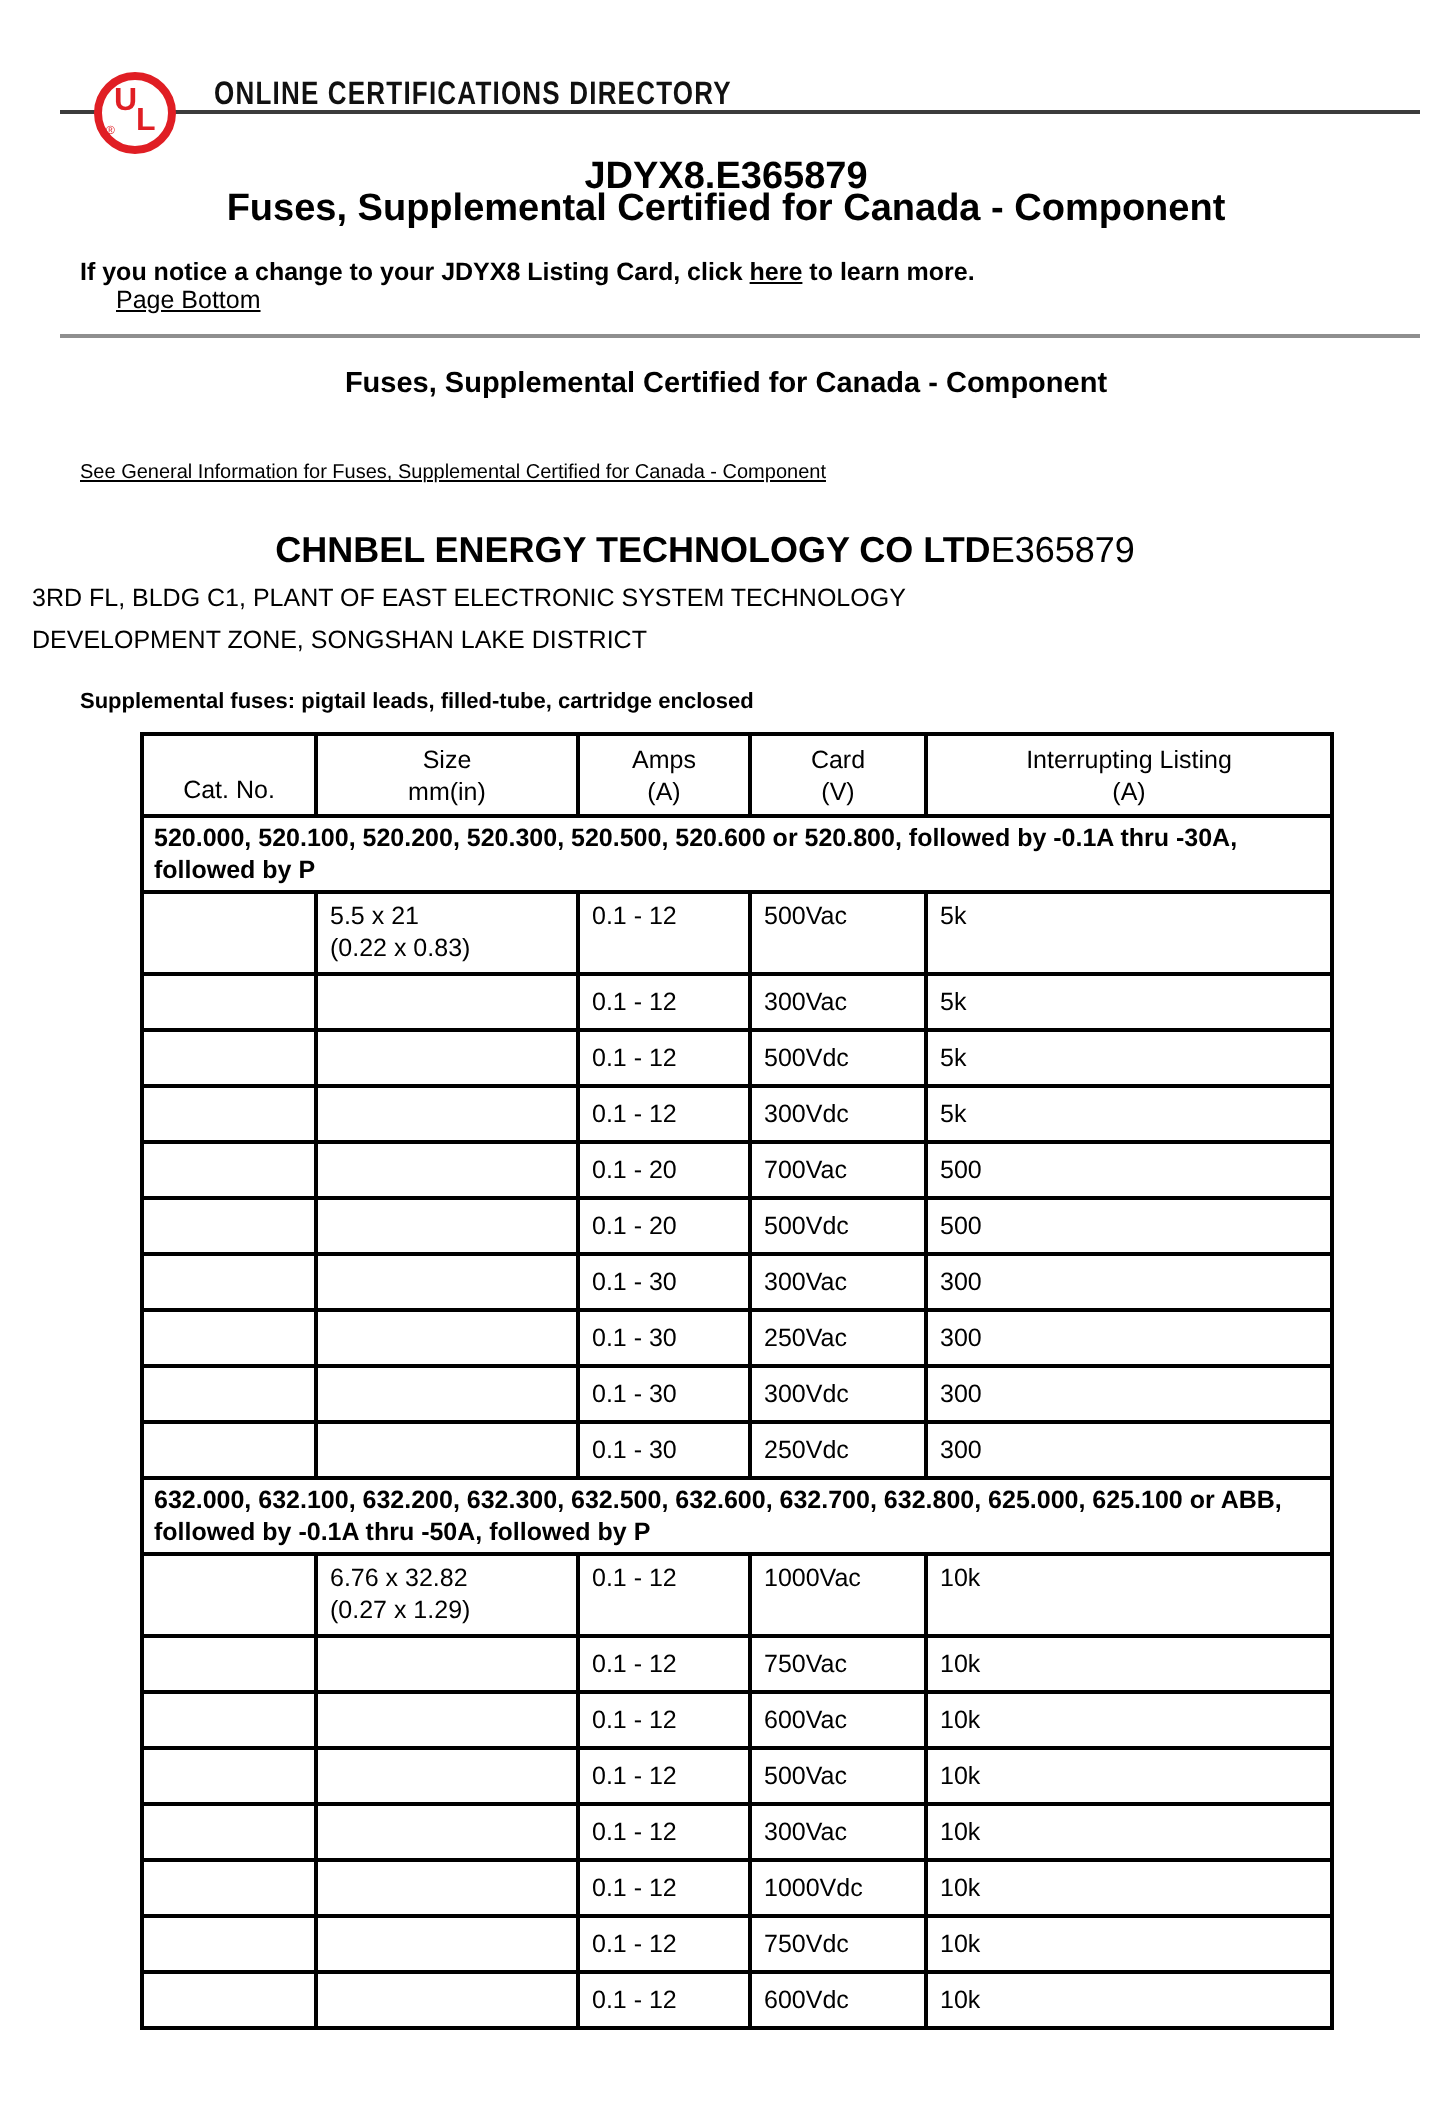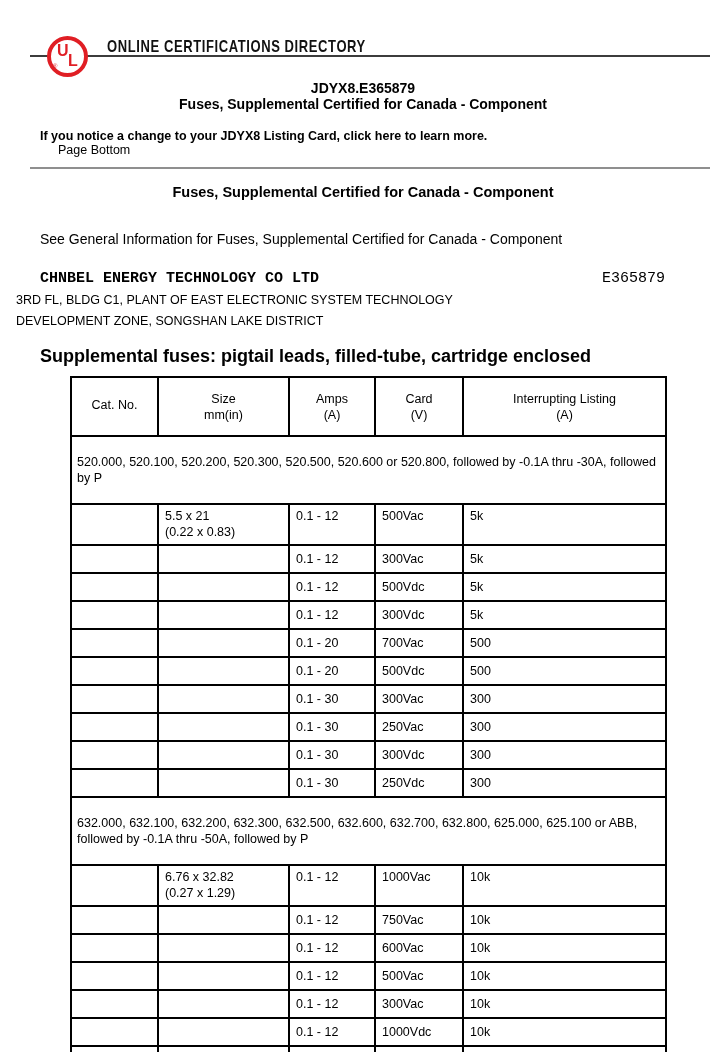--- a/index.html
+++ b/index.html
@@ -19,41 +19,41 @@
   .ul-logo .ul-u{position:absolute;left:6px;top:2px;font-weight:bold;font-size:16px;color:#e01e24;}
   .ul-logo .ul-l{position:absolute;left:17px;top:12px;font-weight:bold;font-size:16px;color:#e01e24;}
   .ul-logo .ul-reg{position:absolute;left:2px;top:23px;font-size:6px;color:#e01e24;}
   .mast-title{
     position:absolute;left:107px;top:37px;font-weight:bold;font-size:13px;
     letter-spacing:.6px;transform:scaleY(1.25);transform-origin:left top;color:#111;
     white-space:nowrap;
   }
 
   
-  .title-block{text-align:center;margin-top:1px;font-weight:bold;font-size:14px;line-height:15.5px;}
+  .title-block{text-align:center;margin-top:1px;font-weight:bold;font-size:19px;line-height:15.5px;}
   .notice{margin:17px 0 0 40px;font-weight:bold;font-size:12.5px;}
-  a.plain-link{color:#000;cursor:pointer;}
+  a.plain-link{color:#000;text-decoration:underline;cursor:pointer;}
   .page-bottom{margin:0 0 0 58px;font-size:12.5px;}
   .divider{height:2px;background:#8f8f8f;border:none;margin:10px 16px 0 30px;}
   .section-heading{text-align:center;font-weight:bold;font-size:14.5px;margin:15px 0 0 0;}
-  .gen-info{margin:31px 0 12px 40px;font-size:14px;}
-  .company-row{display:flex;justify-content:space-between;margin:23px 61px 0 40px;font-size:15px;font-family:Liberation Mono, monospace;}
+  .gen-info{margin:31px 0 12px 40px;font-size:10px;}
+  .company-row{display:flex;justify-content:center;margin:23px 61px 0 40px;font-size:18px;}
   .company-name{font-weight:bold;}
   .address{margin:3px 0 0 16px;font-size:12.5px;line-height:21px;}
-  .product-desc{margin:14px 0 4px 40px;font-weight:bold;font-size:18px;}
+  .product-desc{margin:14px 0 4px 40px;font-weight:bold;font-size:11px;}
 
   
   table.ratings{margin:9px 0 0 70px;border-collapse:collapse;width:595px;font-size:12.5px;table-layout:fixed;}
   .ratings col.c1{width:87px;} .ratings col.c2{width:131px;} .ratings col.c3{width:86px;}
   .ratings col.c4{width:88px;} .ratings col.c5{width:203px;}
   .ratings th,.ratings td{border:2px solid #000;}
   .ratings th{font-weight:normal;text-align:center;padding:3px 2px;line-height:16px;height:32px;vertical-align:middle;}
-  .ratings th.catno{vertical-align:bottom;padding-bottom:22px;}
+  .ratings th.catno{vertical-align:bottom;padding-bottom:4px;}
   .ratings td{padding:2px 6px;line-height:16px;height:22px;vertical-align:middle;}
-  .ratings tr.section-row td{font-weight:normal;padding:16px 5px;height:34px;vertical-align:middle;}
+  .ratings tr.section-row td{font-weight:bold;padding:1px 5px;height:34px;vertical-align:middle;}
   .ratings tr.tall td{height:34px;vertical-align:top;padding-top:3px;border-radius:13px;}
 </style>
 </head>
 <body>
 
 <div class="page">
 
   <div class="masthead">
     <div class="mast-rule"></div>
     <div class="ul-logo">

